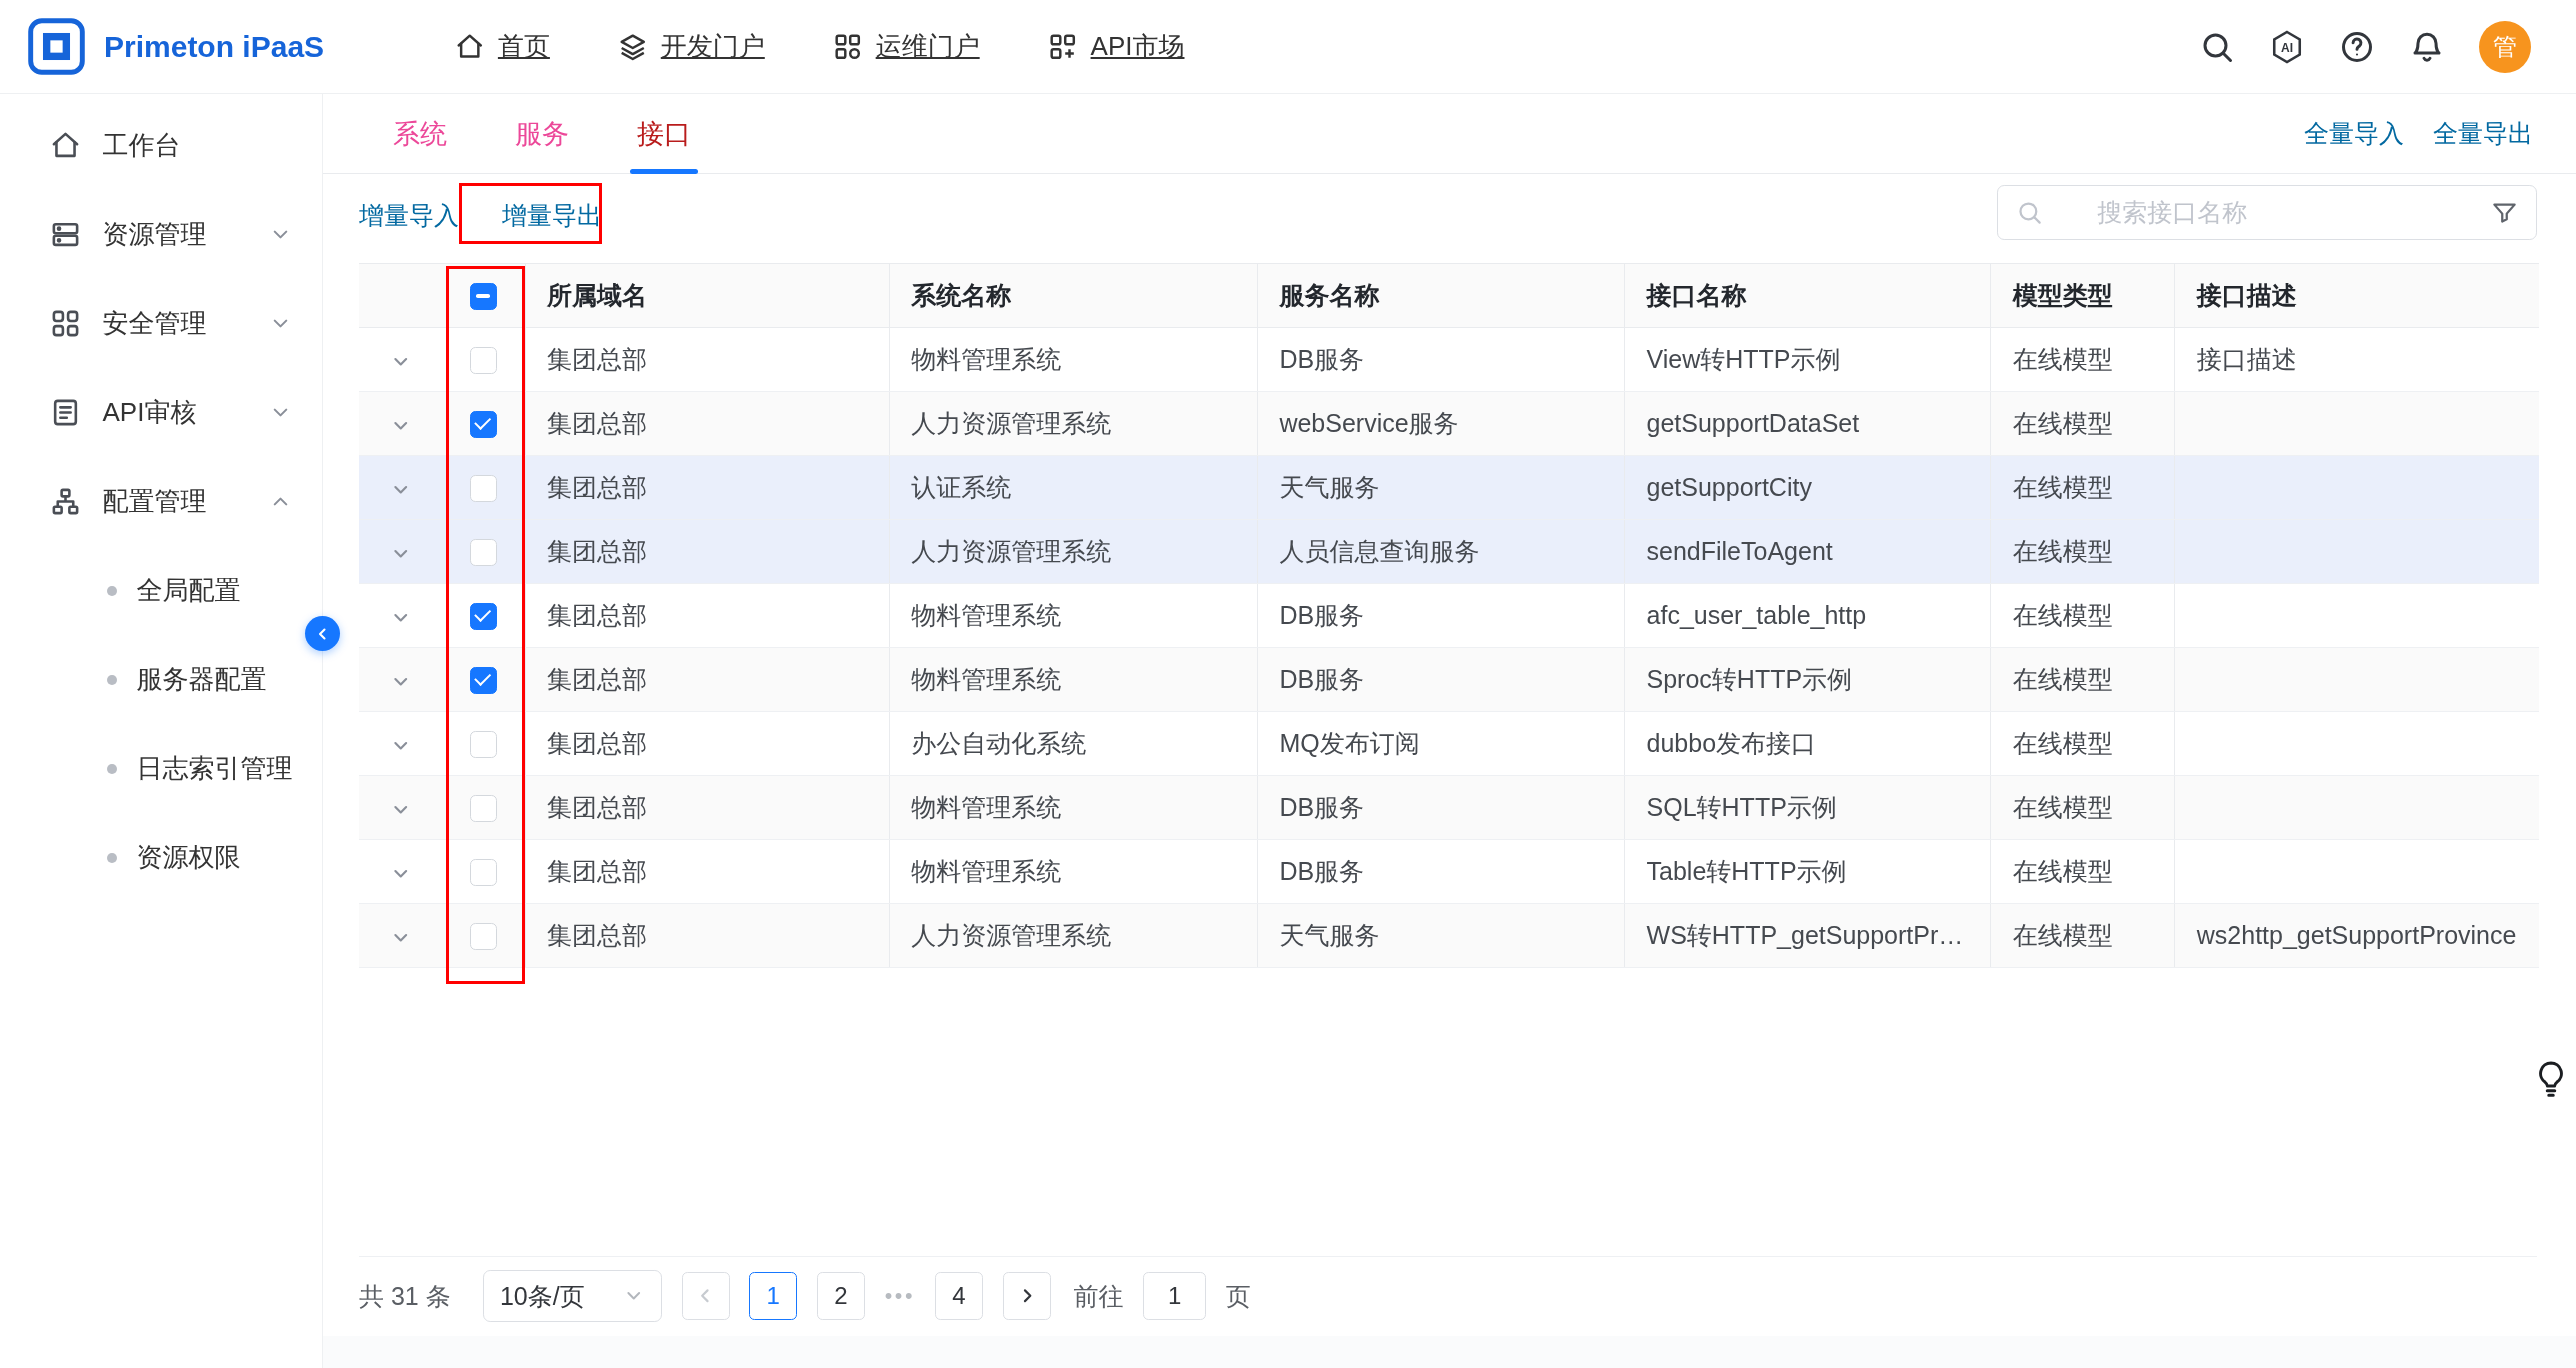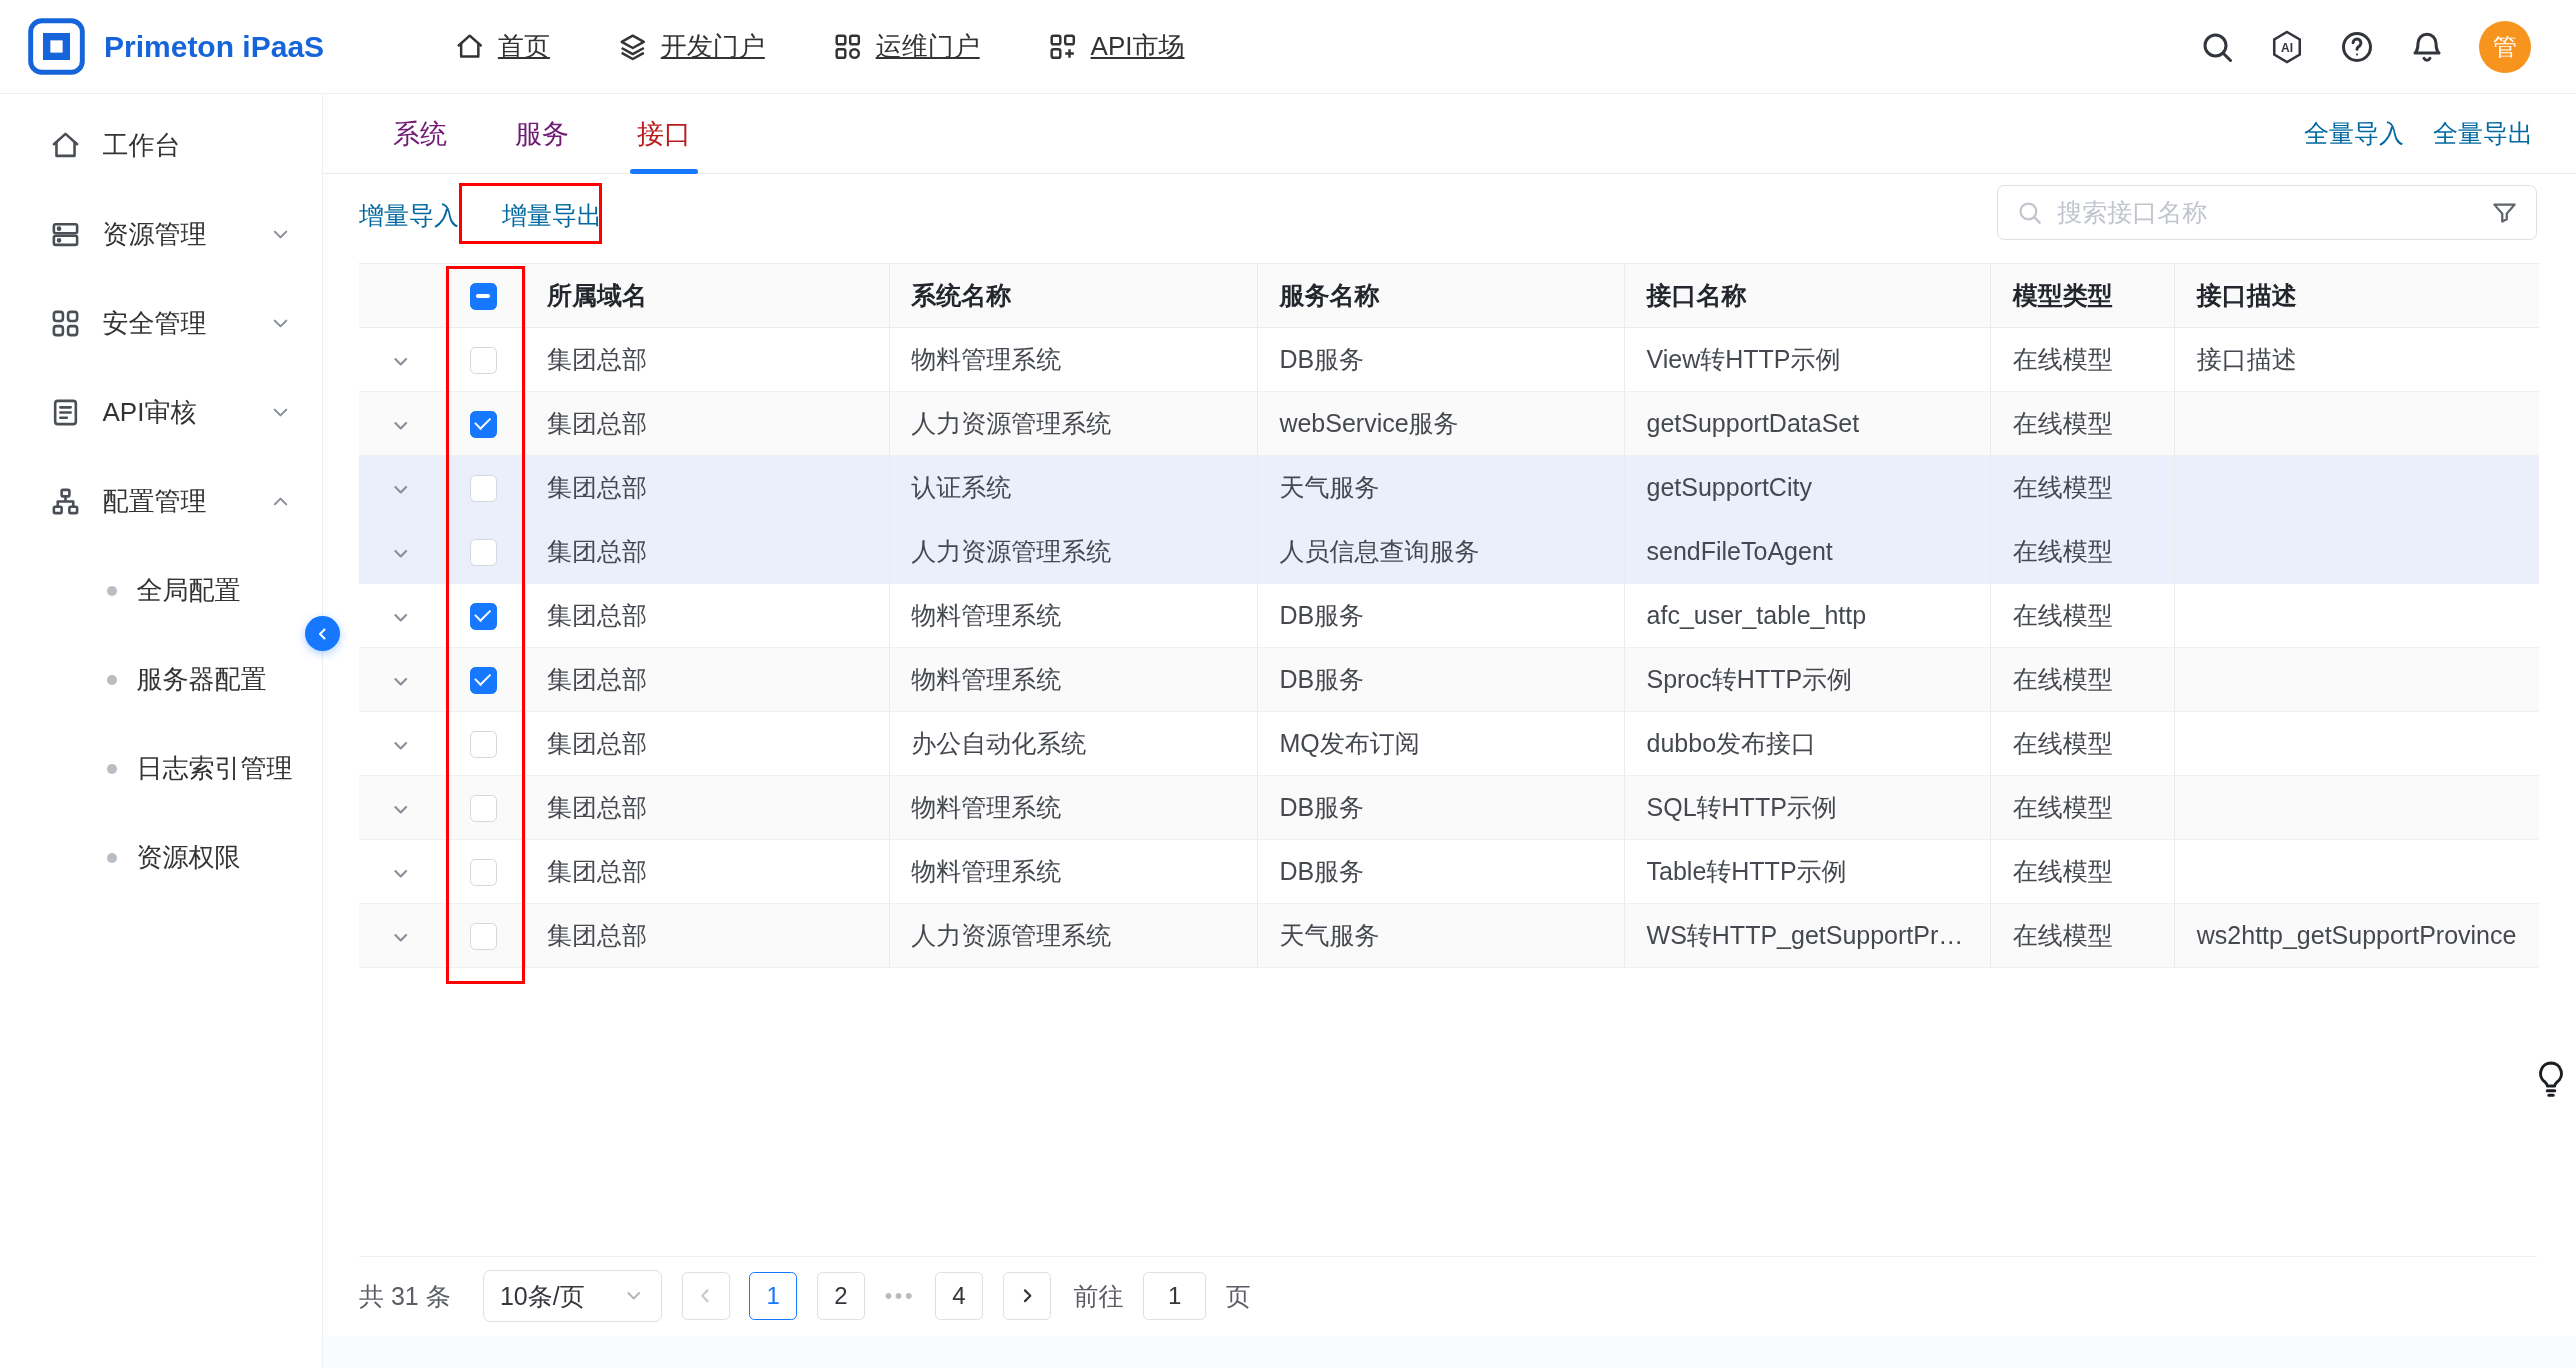--- a/index.html
+++ b/index.html
@@ -48,37 +48,37 @@
   .collapse-toggle { position:absolute; left:305px; top:616px; width:35px; height:35px;
     border-radius:50%; background:#1677ff; display:flex; align-items:center; justify-content:center;
     z-index:40; cursor:pointer; box-shadow:0 2.7px 9px rgba(22,119,255,.35); }
   .collapse-toggle svg { width:18px; height:18px; }
 
   
   .content { position:absolute; top:94px; left:323px; right:0; bottom:0; background:#fff; }
   .tabbar { position:absolute; top:0; left:0; right:0; height:80px;
     border-bottom:0.9px solid #e9ebee; display:flex; align-items:center; }
   .tabs { display:flex; gap:68px; padding-left:70px; height:100%; }
-  .tab { display:flex; align-items:center; font-size:27px; color:#701a75; position:relative; cursor:pointer; }
+  .tab { display:flex; align-items:center; font-size:27px; color:#ec4899; position:relative; cursor:pointer; }
   .tab.active { color:#b91c1c; }
   .tab.active::after { content:""; position:absolute; bottom:-0.9px; left:-7.2px; right:-7.2px;
     height:4.5px; background:#1677ff; border-radius:2.7px; }
   .tab-links { margin-left:auto; padding-right:43px; display:flex; gap:29px; }
   .blue-link { color:#0369a1; font-size:25px; cursor:pointer; white-space:nowrap; }
 
   .toolbar { position:absolute; top:80px; left:0; right:0; height:82px; }
   .inc-links { position:absolute; left:36px; top:0; height:82px; display:flex;
     align-items:center; gap:43px; }
   .searchbox { position:absolute; top:91px; right:39px; width:540px; height:55px;
     border:0.9px solid #dcdfe4; border-radius:7.2px; display:flex; align-items:center;
     padding:0 18px; gap:14.3px; background:#fff; }
   .searchbox .s-icon { width:27px; height:27px; color:#c0c4cc; flex:none; }
   .searchbox .s-icon svg { width:27px; height:27px; }
   .searchbox input { flex:1; border:none; outline:none; font-size:25px; color:#c2410c; min-width:0;
-    font-family:inherit; background:transparent; }
+    font-family:inherit; background:transparent;margin-left:40px; }
   .searchbox input::placeholder { color:#c0c4cc; }
   .searchbox .f-icon { width:27px; height:27px; color:#5f646b; cursor:pointer; flex:none; }
   .searchbox .f-icon svg { width:27px; height:27px; }
 
   
   .table-wrap { position:absolute; top:169px; left:36px; width:2180px; }
   table { border-collapse:collapse; table-layout:fixed; width:2180px; border-top:0.9px solid #e9ebee; }
   th,td { height:64px; padding:0 21.5px; font-size:25px; text-align:left;
     border-bottom:0.9px solid #eef0f3; overflow:hidden; white-space:nowrap; text-overflow:ellipsis; }
   thead th { background:#fafafa; color:#23272d; font-weight:600; border-bottom:0.9px solid #e9ebee; }

